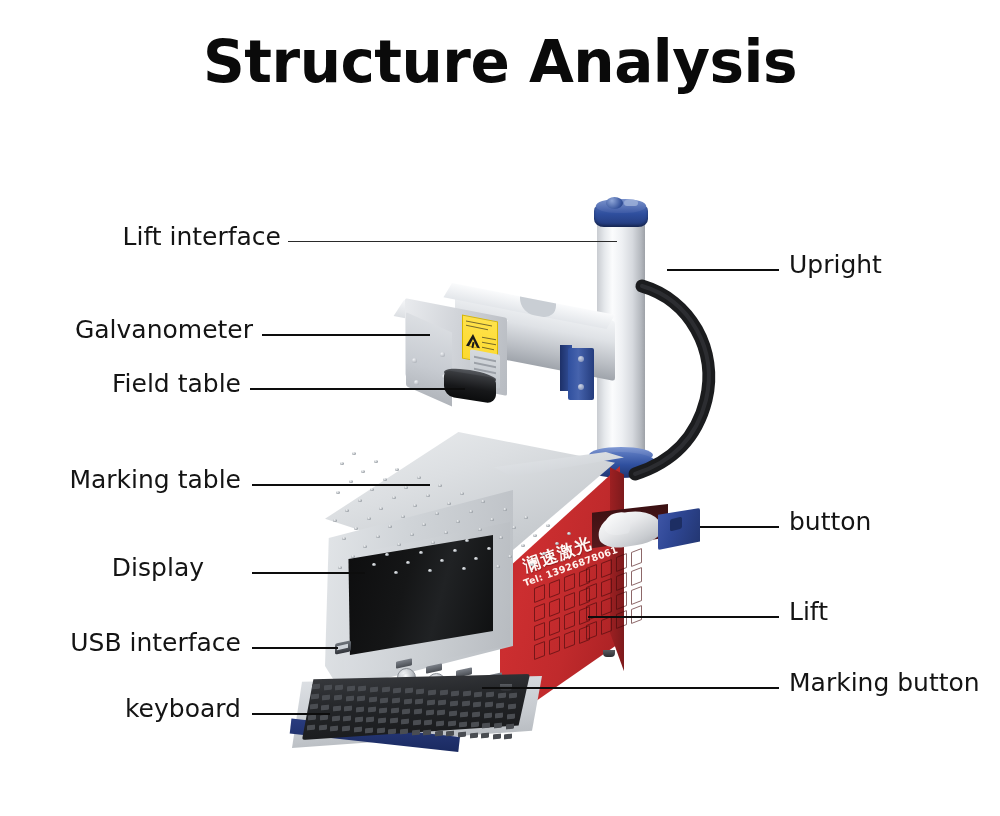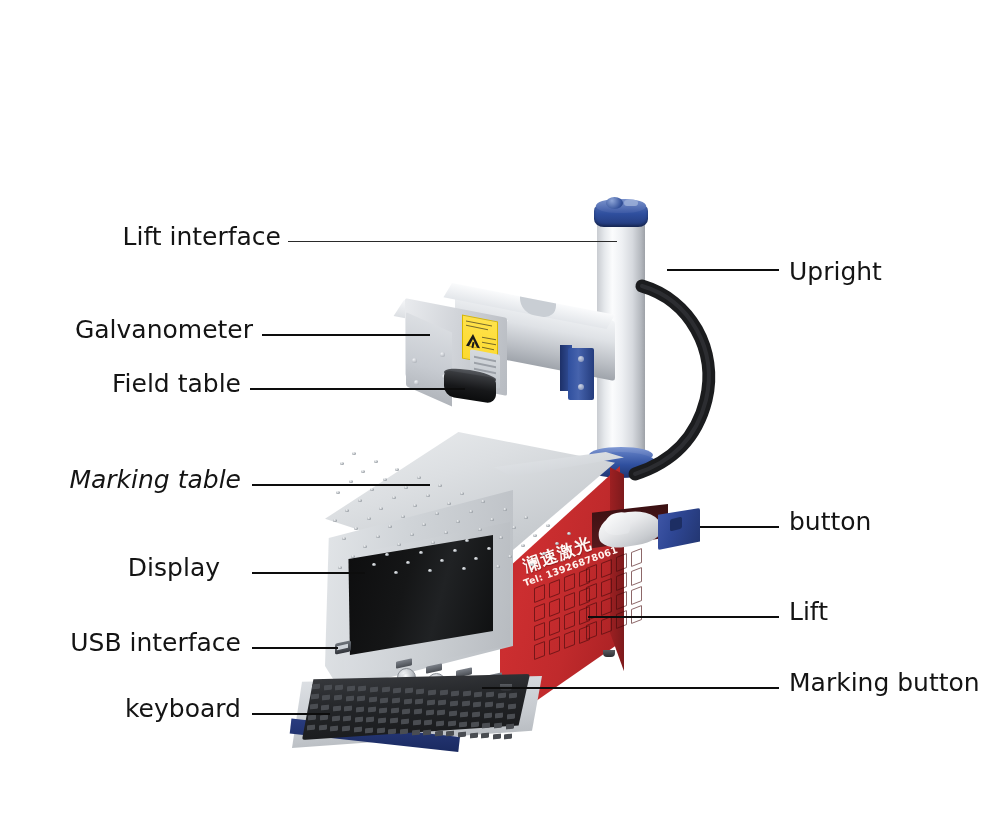--- a/index.html
+++ b/index.html
@@ -454,20 +454,21 @@
     width: 12px; height: 7px;
     background: linear-gradient(180deg, #5a5d62, #2c2e32);
     border-radius: 0 0 4px 4px;
   }
 </style>
 </head>
 <body>
 
 <div id="page">
 
+  <div id="title">Structure Analysis</div>
 
   <div id="machine">
 
     <div class="col-body"></div>
     <div class="col-cap"></div>
     <div class="col-cap-top"></div>
     <div class="col-knob"></div>
     <div class="col-knob-slot"></div>
     <div class="col-base-ring2"></div>
     <div class="col-base-ring"></div>
@@ -747,29 +748,29 @@
       <div class="key" style="left: 504.4px; top: 734.15px;"></div>
     </div>
 
   <div id="callouts">
       <div class="callout-label right-aligned" style="top: 223.5px; right: 719px;">Lift interface</div>
       <div class="leader-line thin" style="left: 288px; width: 329px; top: 241px;"></div>
       <div class="callout-label right-aligned" style="top: 316.5px; right: 747px;">Galvanometer</div>
       <div class="leader-line" style="left: 262px; width: 168px; top: 334px;"></div>
       <div class="callout-label right-aligned" style="top: 370.5px; right: 759px;">Field table</div>
       <div class="leader-line" style="left: 250px; width: 215px; top: 388px;"></div>
-      <div class="callout-label right-aligned" style="top: 466.5px; right: 759px; font-style: italic;">Marking table</div>
+      <div class="callout-label right-aligned" style="top: 466.5px; right: 759px;">Marking table</div>
       <div class="leader-line" style="left: 252px; width: 178px; top: 484px;"></div>
-      <div class="callout-label right-aligned" style="top: 554.5px; right: 780px;">Display</div>
+      <div class="callout-label right-aligned" style="top: 554.5px; right: 796px;">Display</div>
       <div class="leader-line" style="left: 252px; width: 113px; top: 572px;"></div>
       <div class="callout-label right-aligned" style="top: 629.5px; right: 759px;">USB interface</div>
       <div class="leader-line" style="left: 252px; width: 86px; top: 647px;"></div>
       <div class="callout-label right-aligned" style="top: 695.5px; right: 759px;">keyboard</div>
       <div class="leader-line" style="left: 252px; width: 78px; top: 713px;"></div>
-      <div class="callout-label" style="top: 251.5px; left: 789px; margin-top: 7px;">Upright</div>
+      <div class="callout-label" style="top: 251.5px; left: 789px;">Upright</div>
       <div class="leader-line" style="left: 667px; width: 112px; top: 269px;"></div>
       <div class="callout-label" style="top: 508.5px; left: 789px;">button</div>
       <div class="leader-line" style="left: 700px; width: 79px; top: 526px;"></div>
       <div class="callout-label" style="top: 598.5px; left: 789px;">Lift</div>
       <div class="leader-line" style="left: 588px; width: 191px; top: 616px;"></div>
       <div class="callout-label" style="top: 669.5px; left: 789px;">Marking button</div>
       <div class="leader-line" style="left: 482px; width: 297px; top: 687px;"></div>
     </div>
 
 </div>

